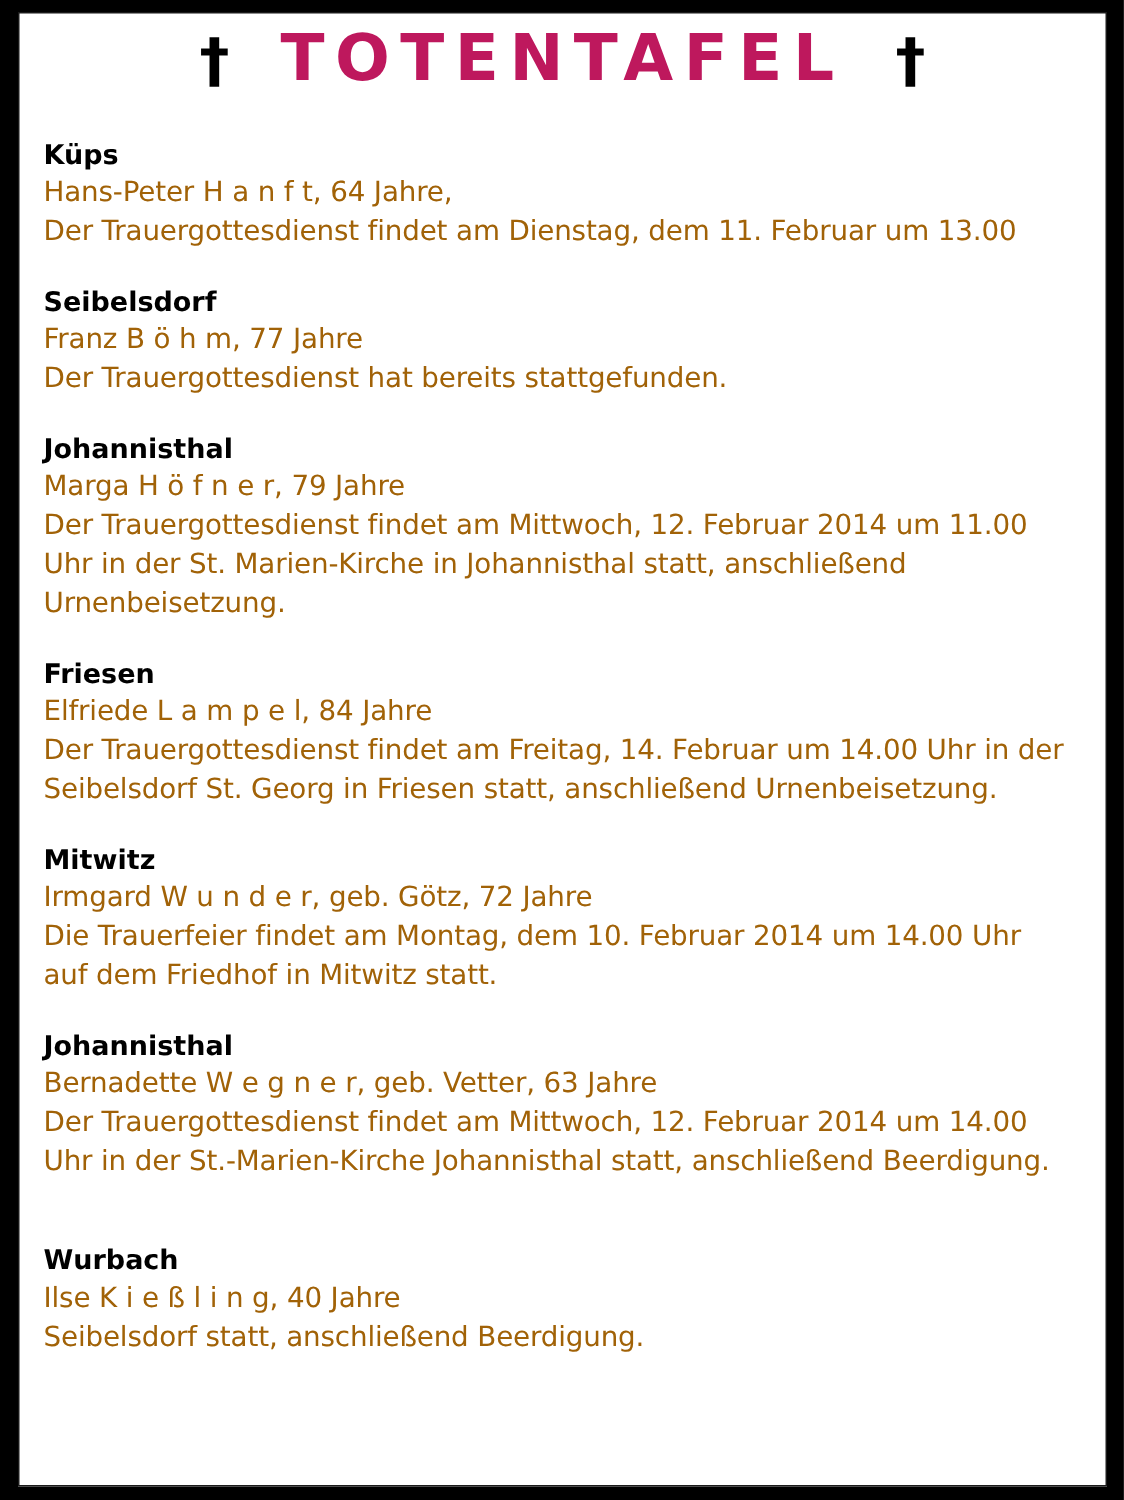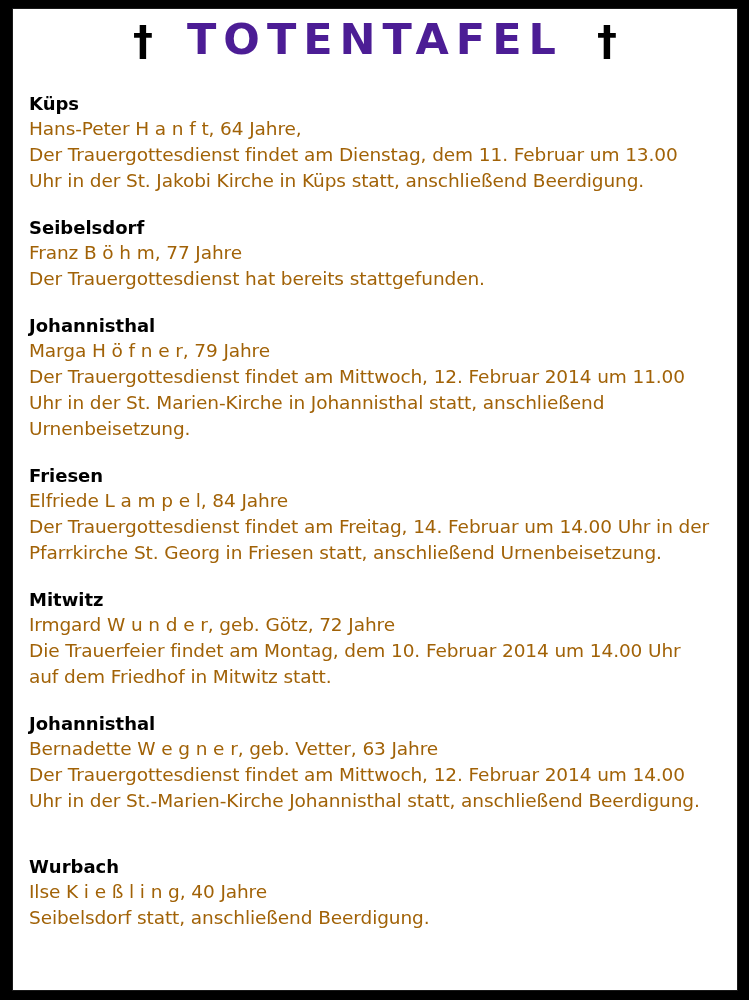--- a/index.html
+++ b/index.html
@@ -52,21 +52,21 @@
     font-weight: 700;
     color: #000000;
     display: inline-block;
     transform: translateY(-1px);
     font-family: "DejaVu Sans", "Liberation Sans", sans-serif;
   }
   #masthead-title {
     font-size: 43px;
     font-weight: 700;
     letter-spacing: 7px;
-    color: #4c1d95;
+    color: #be185d;
     line-height: 1;
     white-space: nowrap;
     font-family: "DejaVu Sans", "Liberation Sans", sans-serif;
     transform: translateY(-2px);
   }
 
   
   #notices {
     padding: 19px 16px 0 16px;
     box-sizing: border-box;
@@ -104,39 +104,38 @@
       <span class="cross-icon">†</span>
       <span id="masthead-title">TOTENTAFEL</span>
       <span class="cross-icon">†</span>
     </div>
 
     <div id="notices">
         <div class="notice">
           <div class="notice-place">Küps</div>
           <div class="notice-line">Hans-Peter H a n f t, 64 Jahre,</div>
           <div class="notice-line">Der Trauergottesdienst findet am Dienstag, dem 11. Februar um 13.00</div>
-          <div class="notice-line">Uhr in der St. Jakobi Kirche in Küps statt, anschließend Beerdigung.</div>
         </div>
         <div class="notice">
           <div class="notice-place">Seibelsdorf</div>
           <div class="notice-line">Franz B ö h m, 77 Jahre</div>
           <div class="notice-line">Der Trauergottesdienst hat bereits stattgefunden.</div>
         </div>
         <div class="notice">
           <div class="notice-place">Johannisthal</div>
           <div class="notice-line">Marga H ö f n e r, 79 Jahre</div>
           <div class="notice-line">Der Trauergottesdienst findet am Mittwoch, 12. Februar 2014 um 11.00</div>
           <div class="notice-line">Uhr in der St. Marien-Kirche in Johannisthal statt, anschließend</div>
           <div class="notice-line">Urnenbeisetzung.</div>
         </div>
         <div class="notice">
           <div class="notice-place">Friesen</div>
           <div class="notice-line">Elfriede L a m p e l, 84 Jahre</div>
           <div class="notice-line">Der Trauergottesdienst findet am Freitag, 14. Februar um 14.00 Uhr in der</div>
-          <div class="notice-line">Pfarrkirche St. Georg in Friesen statt, anschließend Urnenbeisetzung.</div>
+          <div class="notice-line">Seibelsdorf St. Georg in Friesen statt, anschließend Urnenbeisetzung.</div>
         </div>
         <div class="notice">
           <div class="notice-place">Mitwitz</div>
           <div class="notice-line">Irmgard W u n d e r, geb. Götz, 72 Jahre</div>
           <div class="notice-line">Die Trauerfeier findet am Montag, dem 10. Februar 2014 um 14.00 Uhr</div>
           <div class="notice-line">auf dem Friedhof in Mitwitz statt.</div>
         </div>
         <div class="notice">
           <div class="notice-place">Johannisthal</div>
           <div class="notice-line">Bernadette W e g n e r, geb. Vetter, 63 Jahre</div>

